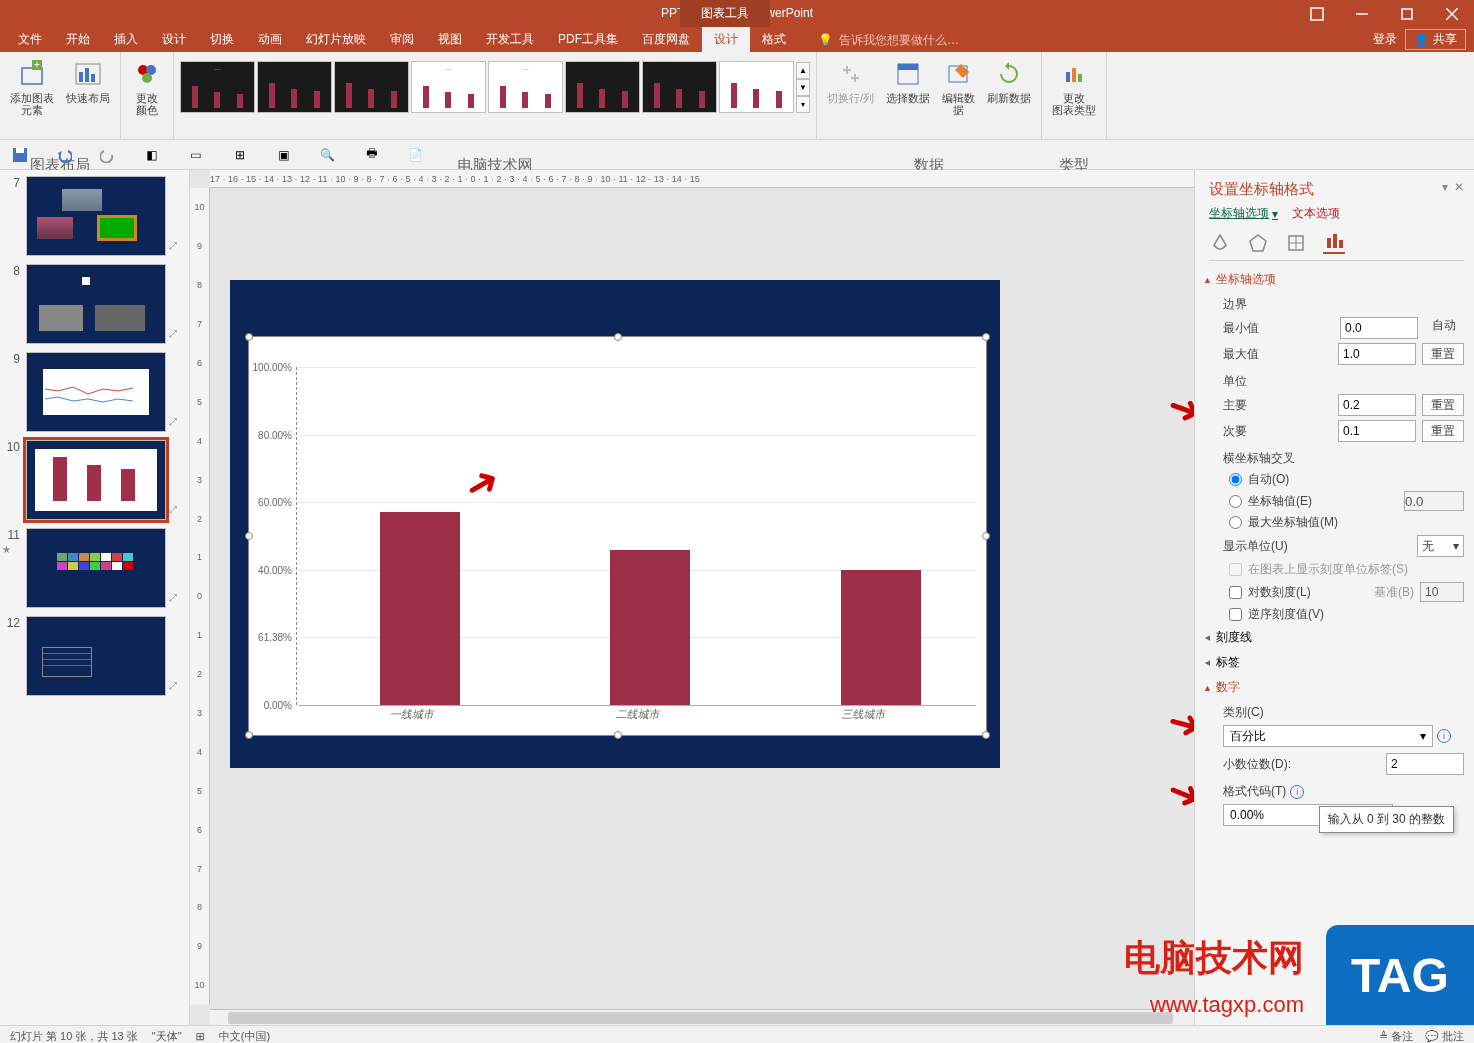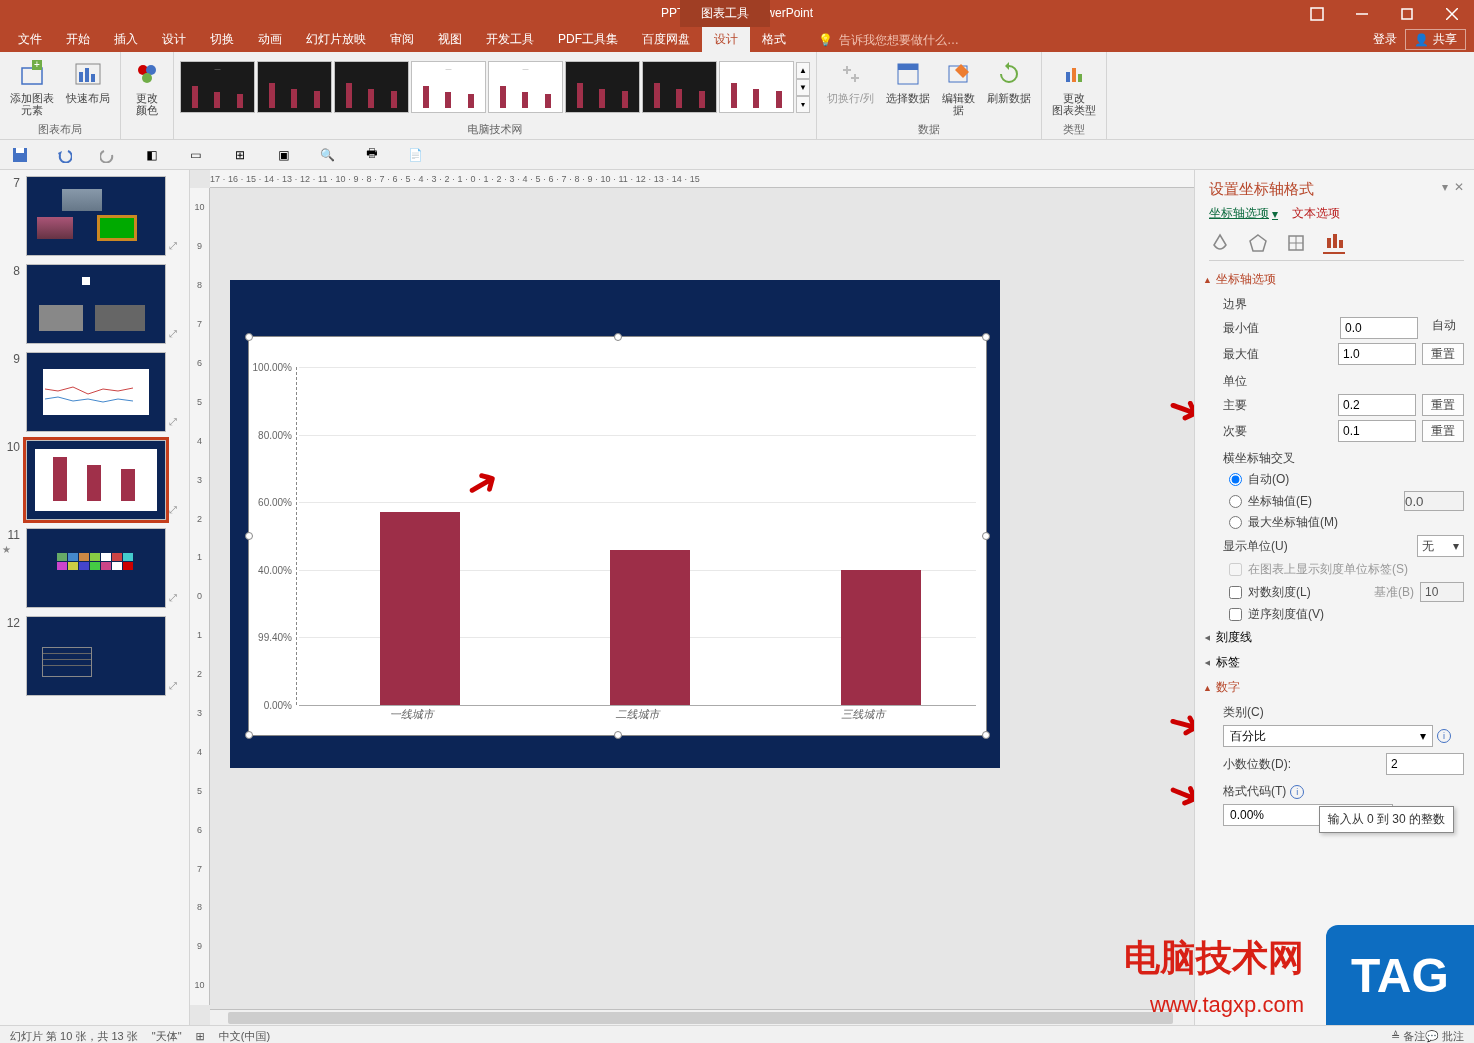--- a/index.html
+++ b/index.html
@@ -22,21 +22,21 @@
 .tell-me input { background: transparent; border: none; color: #f0c0b0; font-size: 12px; width: 180px; }
 .tell-me input::placeholder { color: #f0c0b0; }
 .login-share { position: absolute; right: 8px; top: 0; display: flex; align-items: center; gap: 8px; height: 25px; }
 .login-share span { color: #fff; font-size: 12px; cursor: pointer; }
 .share-btn { border: 1px solid rgba(255,255,255,0.5); padding: 1px 8px; display: flex; align-items: center; gap: 4px; }
 
 
 .ribbon { height: 88px; background: #f1f1f1; border-bottom: 1px solid #d4d4d4; display: flex; }
 .ribbon-group { border-right: 1px solid #d4d4d4; padding: 4px 6px 0 6px; display: flex; flex-direction: column; align-items: center; }
 .ribbon-group-items { display: flex; gap: 4px; flex: 1; align-items: flex-start; }
-.ribbon-group-label { font-size: 11px; color: #666; padding: 2px 0; text-align: center; }
+.ribbon-group-label { font-size: 15px; color: #666; padding: 2px 0; text-align: center; margin-top: 36px; }
 .ribbon-big-btn { display: flex; flex-direction: column; align-items: center; gap: 2px; padding: 2px 4px; cursor: pointer; min-width: 40px; }
 .ribbon-big-btn .icon-box { width: 32px; height: 32px; display: flex; align-items: center; justify-content: center; }
 .ribbon-big-btn .lbl { font-size: 11px; color: #444; text-align: center; line-height: 12px; }
 .style-gallery { display: flex; gap: 2px; height: 62px; align-items: center; }
 .style-thumb { width: 75px; height: 52px; border: 1px solid #c0c0c0; background: #fff; cursor: pointer; padding: 4px; display: flex; flex-direction: column; }
 .style-thumb.dark { background: #1a1a1a; }
 .style-thumb .mini-bars { display: flex; justify-content: space-around; align-items: flex-end; height: 100%; gap: 2px; }
 .style-thumb .mb { width: 6px; background: #a0304a; }
 .style-thumb.dark .mb { background: #a0304a; }
 .style-thumb .mini-title { height: 6px; font-size: 6px; color: #999; text-align: center; }
@@ -107,21 +107,21 @@
 .check-row.disabled { color: #999; }
 .select-box { width: 47px; height: 22px; border: 1px solid #ababab; background: #fff; display: flex; align-items: center; justify-content: space-between; padding: 0 4px; font-size: 12px; cursor: pointer; }
 .full-select { width: 210px; height: 22px; border: 1px solid #ababab; background: #fff; display: flex; align-items: center; justify-content: space-between; padding: 0 6px; font-size: 12px; margin-left: 14px; cursor: pointer; }
 .info-icon { width: 14px; height: 14px; border: 1px solid #4472c4; border-radius: 50%; color: #4472c4; font-size: 9px; display: inline-flex; align-items: center; justify-content: center; margin-left: 4px; }
 .small-input { width: 44px; height: 20px; border: 1px solid #ababab; padding: 0 4px; font-size: 12px; }
 .tooltip-box { position: absolute; background: #fff; border: 1px solid #888; padding: 4px 8px; font-size: 12px; color: #333; box-shadow: 2px 2px 4px rgba(0,0,0,0.2); }
 .format-code-box { width: 170px; height: 22px; border: 1px solid #ababab; background: #fff; padding: 0 6px; font-size: 12px; display: flex; align-items: center; margin-left: 14px; }
 
 
 .statusbar { height: 22px; background: #f1f1f1; border-top: 1px solid #d4d4d4; display: flex; align-items: center; padding: 0 10px; font-size: 11px; color: #555; gap: 14px; }
-.statusbar .right { margin-left: auto; display: flex; align-items: center; }
+.statusbar .right { margin-left: auto; display: flex; align-items: center; gap: 12px; }
 
 
 .watermark1 { position: absolute; right: 170px; bottom: 60px; font-size: 36px; font-weight: bold; color: #d82015; pointer-events: none; font-family: "SimHei", sans-serif; }
 .watermark2 { position: absolute; right: 170px; bottom: 25px; font-size: 22px; color: #d82015; pointer-events: none; }
 .tag-box { position: absolute; right: 0; bottom: 18px; width: 148px; height: 100px; background: #0d6dc1; color: #fff; font-size: 48px; font-weight: bold; display: flex; align-items: center; justify-content: center; border-radius: 12px 0 0 0; pointer-events: none; }
 </style>
 </head>
 <body>
 
 <div class="titlebar">
@@ -497,21 +497,21 @@
           <div class="h" style="left:-4px;bottom:-4px"></div>
             <div class="h" style="left:50%;bottom:-4px;margin-left:-4px"></div>
             <div class="h" style="right:-4px;bottom:-4px"></div>
         </div>
         <div class="plot-area">
           <div class="y-axis">
             <div class="y-tick" style="top:0%">100.00%</div>
             <div class="y-tick" style="top:20%">80.00%</div>
             <div class="y-tick" style="top:40%">60.00%</div>
             <div class="y-tick" style="top:60%">40.00%</div>
-            <div class="y-tick" style="top:80%">99.40%</div>
+            <div class="y-tick" style="top:80%">61.38%</div>
             <div class="y-tick" style="top:100%">0.00%</div>
           </div>
           <div class="grid-line" style="top:0%"></div>
             <div class="grid-line" style="top:20%"></div>
             <div class="grid-line" style="top:40%"></div>
             <div class="grid-line" style="top:60%"></div>
             <div class="grid-line" style="top:80%"></div>
             <div class="grid-line" style="top:100%;background:#aaa"></div>
           <div class="bar" style="left:12%;height:57%"></div>
           <div class="bar" style="left:46%;height:46%"></div>

